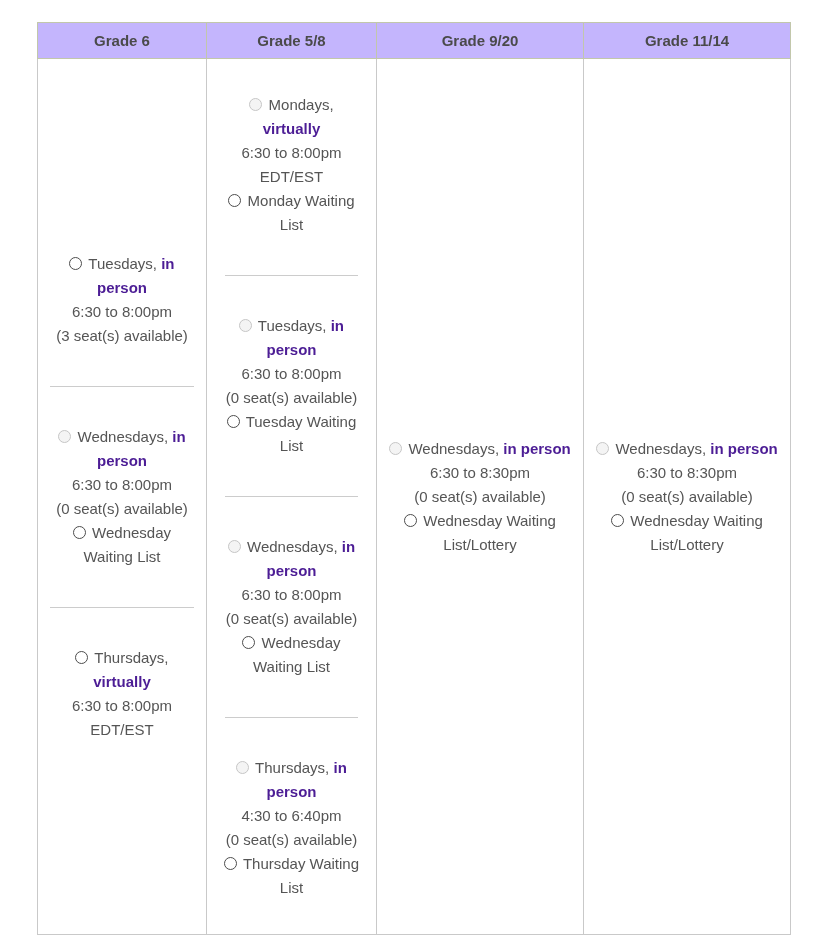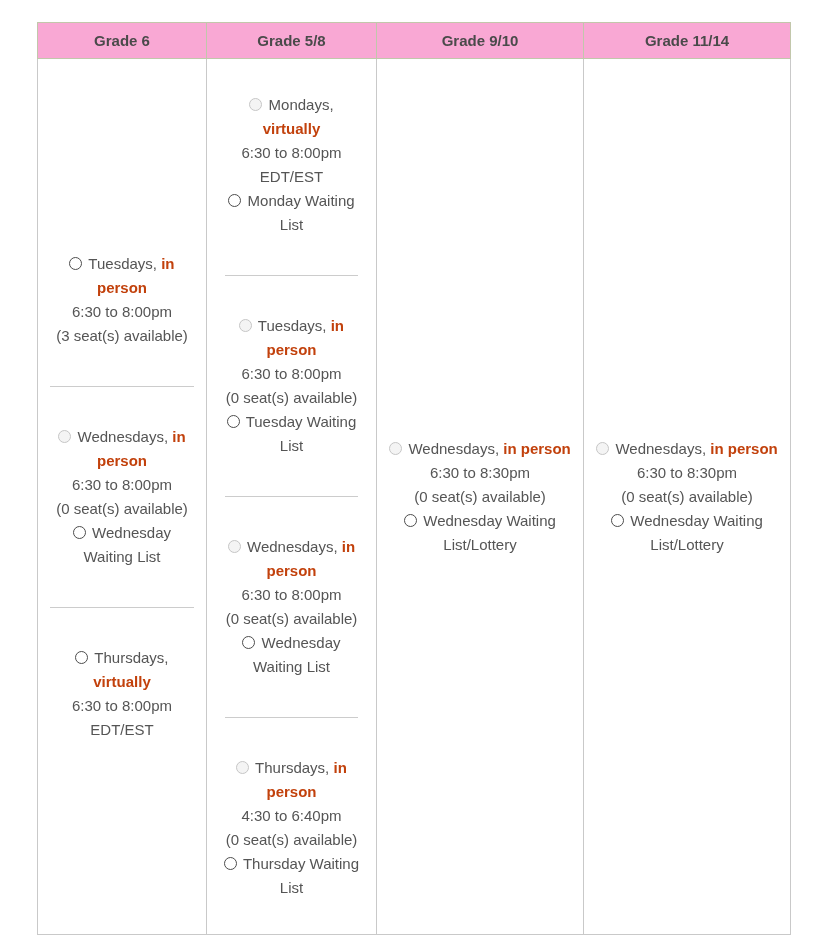--- a/index.html
+++ b/index.html
@@ -3,32 +3,32 @@
 <meta charset="utf-8">
 <style>
   html,body { margin:0; padding:0; background:#ffffff; }
   body { font-family:"Liberation Sans", sans-serif; }
   .wrap { margin:22px 0 0 37px; width:753px; }
   table.schedule {
     border-collapse:collapse; table-layout:fixed;
     width:753px; height:913px;
   }
   th.hdr {
-    height:35px; background:#f9a8d4; border:1px solid #c2c7ab;
+    height:35px; background:#c4b5fd; border:1px solid #c2c7ab;
     font-size:15px; font-weight:bold; color:#4a4a4a; padding:0;
   }
   td.cell {
     border:1px solid #c9c9c9; vertical-align:middle; text-align:center;
     font-size:15px; color:#555555; line-height:24px; background:#ffffff;
   }
   td.c1 { padding:0 10px; }
   td.c2 { padding:0 16px; }
   td.c3, td.c4 { padding:0 12px; }
   .line { text-align:center; }
-  b.mod { font-weight:700; color:#c2410c; }
+  b.mod { font-weight:700; color:#4c1d95; }
   .radio {
     display:inline-block; box-sizing:border-box;
     width:13px; height:13px; border:1.5px solid #4d4d4d; border-radius:50%;
     background:#ffffff; vertical-align:-1px; margin-right:2px;
   }
   .radio.off { border-color:#c6c6c6; background:#f4f4f4; }
   hr.sep {
     border:none; border-top:1px solid #cccccc;
     margin:38px 2px;
   }
@@ -41,21 +41,21 @@
     <colgroup>
       <col style="width:169px">
       <col style="width:170px">
       <col style="width:207px">
       <col style="width:207px">
     </colgroup>
     <thead>
       <tr>
         <th class="hdr">Grade 6</th>
         <th class="hdr">Grade 5/8</th>
-        <th class="hdr">Grade 9/10</th>
+        <th class="hdr">Grade 9/20</th>
         <th class="hdr">Grade 11/14</th>
       </tr>
     </thead>
     <tbody>
       <tr>
 
         <td class="cell c1">
           <div class="option">
             <div class="line"><span class="radio"></span> <span>Tuesdays,</span> <b class="mod">in person</b></div>
             <div class="line">6:30 to 8:00pm</div>

